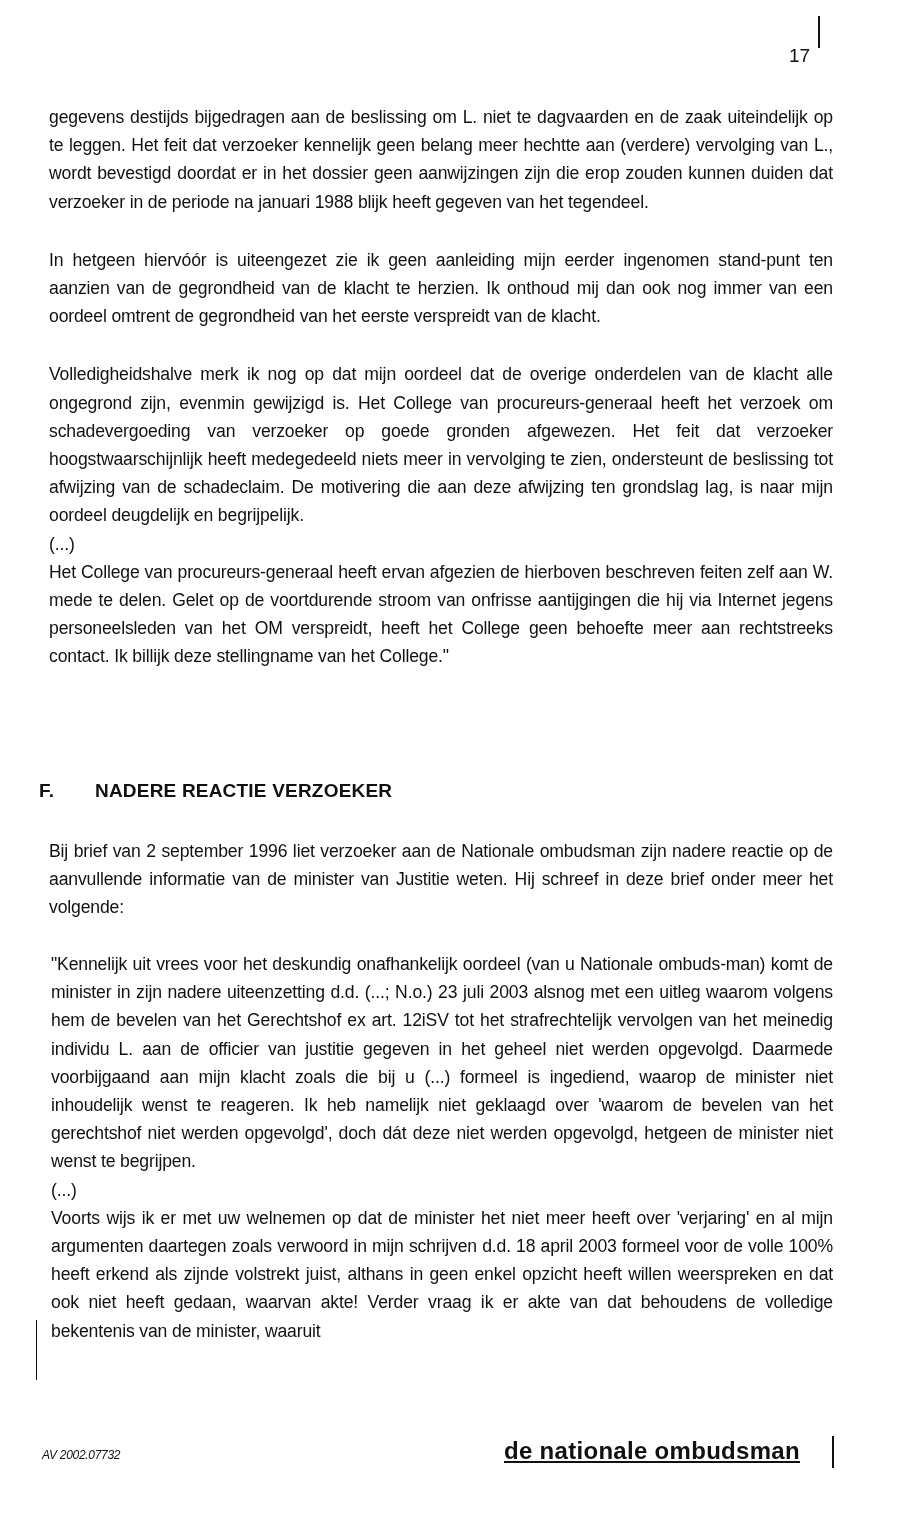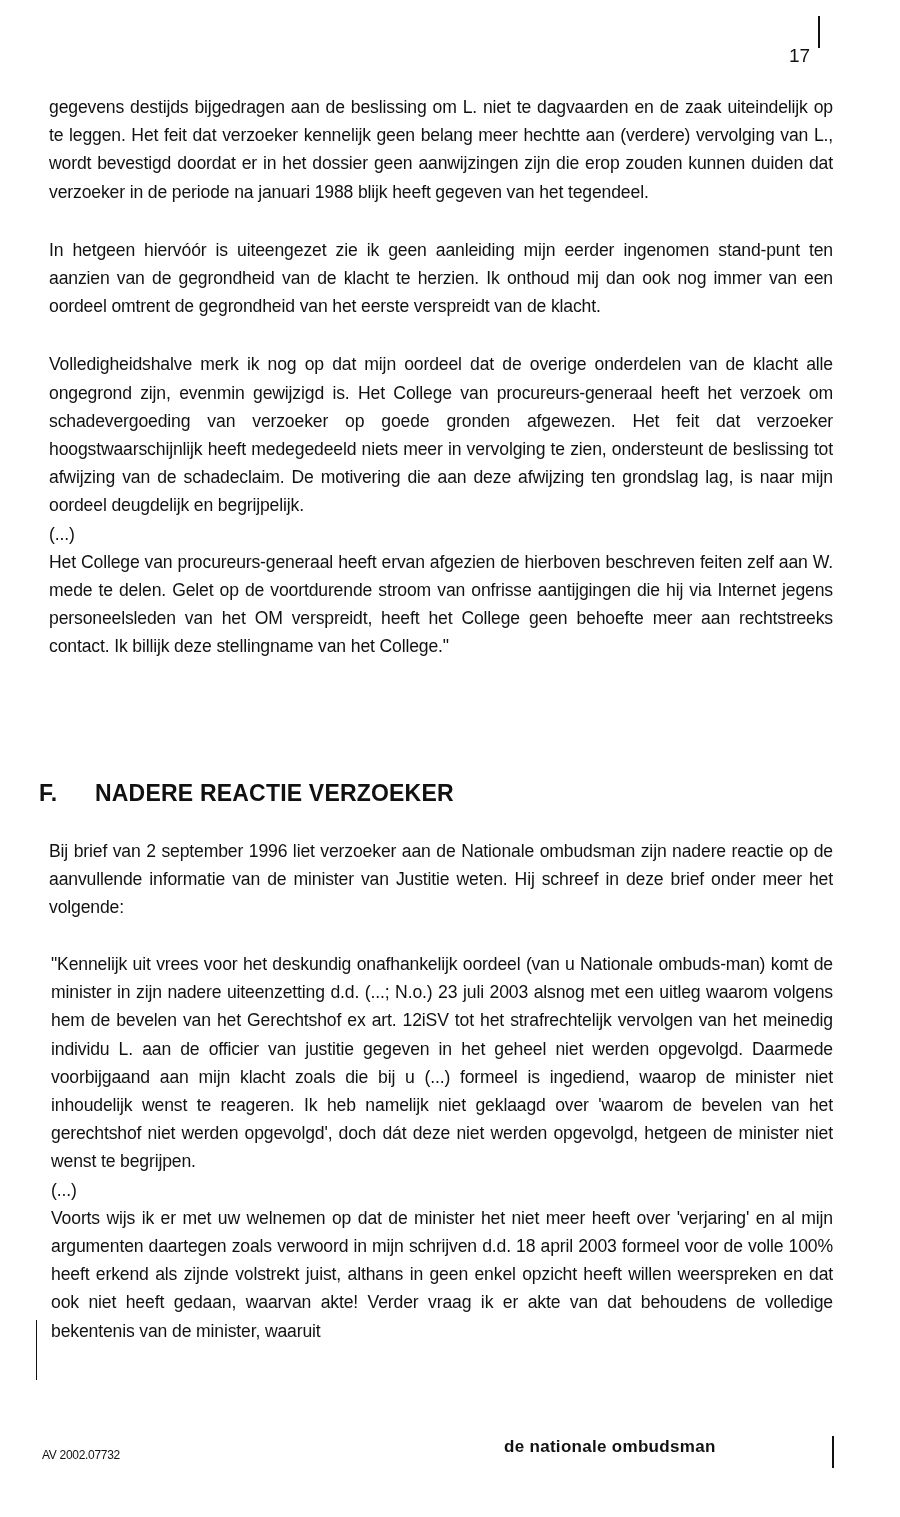--- a/index.html
+++ b/index.html
@@ -8,47 +8,48 @@
       font-family: "Liberation Sans", sans-serif; color: #111111;
     }
     .page-number {
       position: absolute; top: 20px; left: 789px;
       font-size: 19px; line-height: 24px; margin-top: 24px;
     }
     .page-number-bar {
       position: absolute; top: 16px; left: 818px; width: 2px; height: 32px; background: #111;
     }
     .content {
-      position: absolute; left: 49px; top: 93px; width: 784px;
+      position: absolute; left: 49px; top: 103px; width: 784px;
     }
     .para {
       font-size: 17.6px; line-height: 28.2px; text-align: justify; margin: 0;
       letter-spacing: -0.15px;
     }
     .gap-large { height: 30px; }
     .heading {
       position: absolute; left: 39px; top: 780px;
-      font-size: 23px; font-weight: bold; letter-spacing: 0.2px;
+      font-size: 19px; font-weight: bold; letter-spacing: 0.2px;
     }
     .heading .num { display: inline-block; width: 56px; }
     .block2 {
       position: absolute; left: 49px; top: 837px; width: 784px;
     }
     .quote2 {
       position: absolute; left: 51px; top: 950px; width: 782px;
     }
     .margin-bar {
       position: absolute; left: 36px; top: 1320px; width: 1px; height: 60px; background: #111;
     }
     .footer-ref {
-      position: absolute; left: 42px; top: 1448px; font-size: 12px; letter-spacing: -0.3px;
+      position: absolute; left: 42px; top: 1448px; font-size: 12px; letter-spacing: -0.3px; font-style: italic;
     }
     .footer-brand {
-      position: absolute; left: 504px; top: 1437px; font-size: 17px; font-weight: bold;
+      position: absolute; left: 504px; top: 1437px; font-size: 24px; font-weight: bold;
       letter-spacing: 0.3px;
+      text-decoration: underline;
     }
     .footer-bar {
       position: absolute; left: 832px; top: 1436px; width: 2px; height: 32px; background: #111;
     }
   </style>
 </head>
 <body>
 
 <div class="page-number">17</div>
 <div class="page-number-bar"></div>

